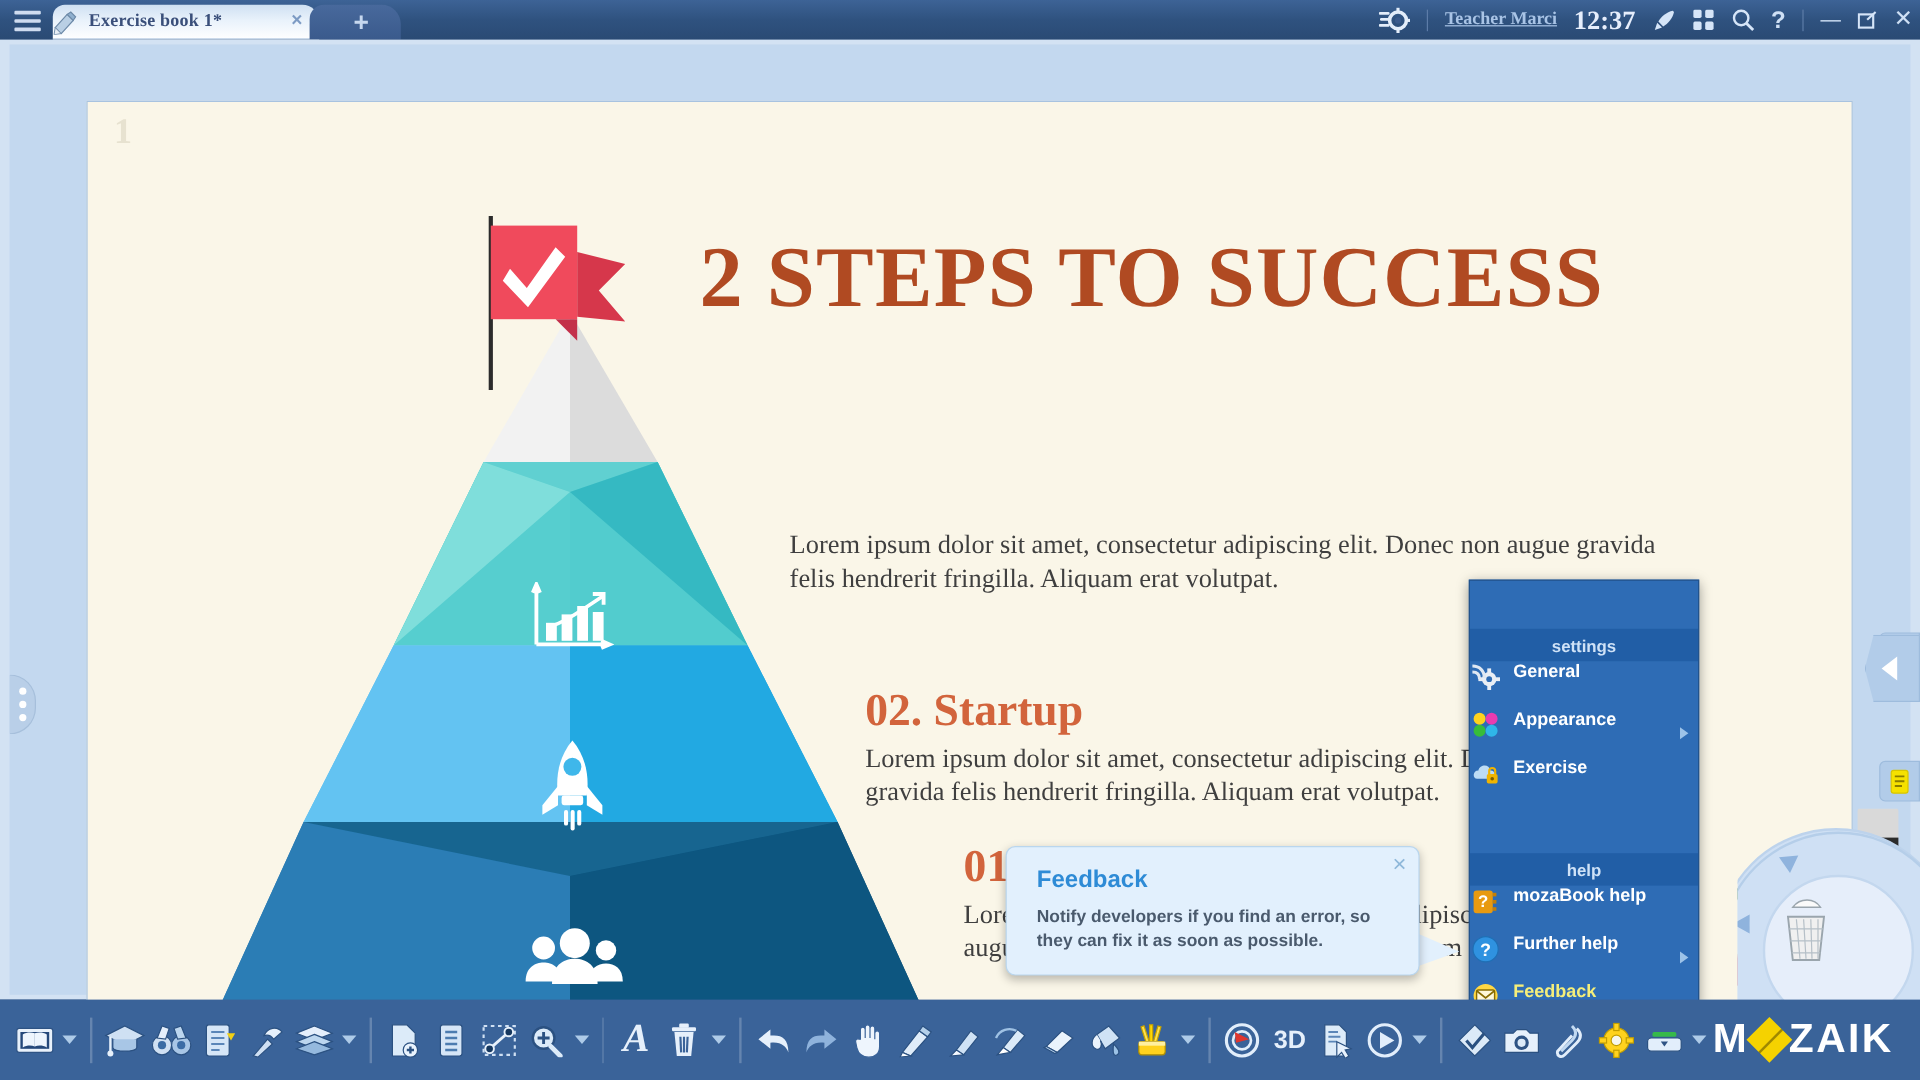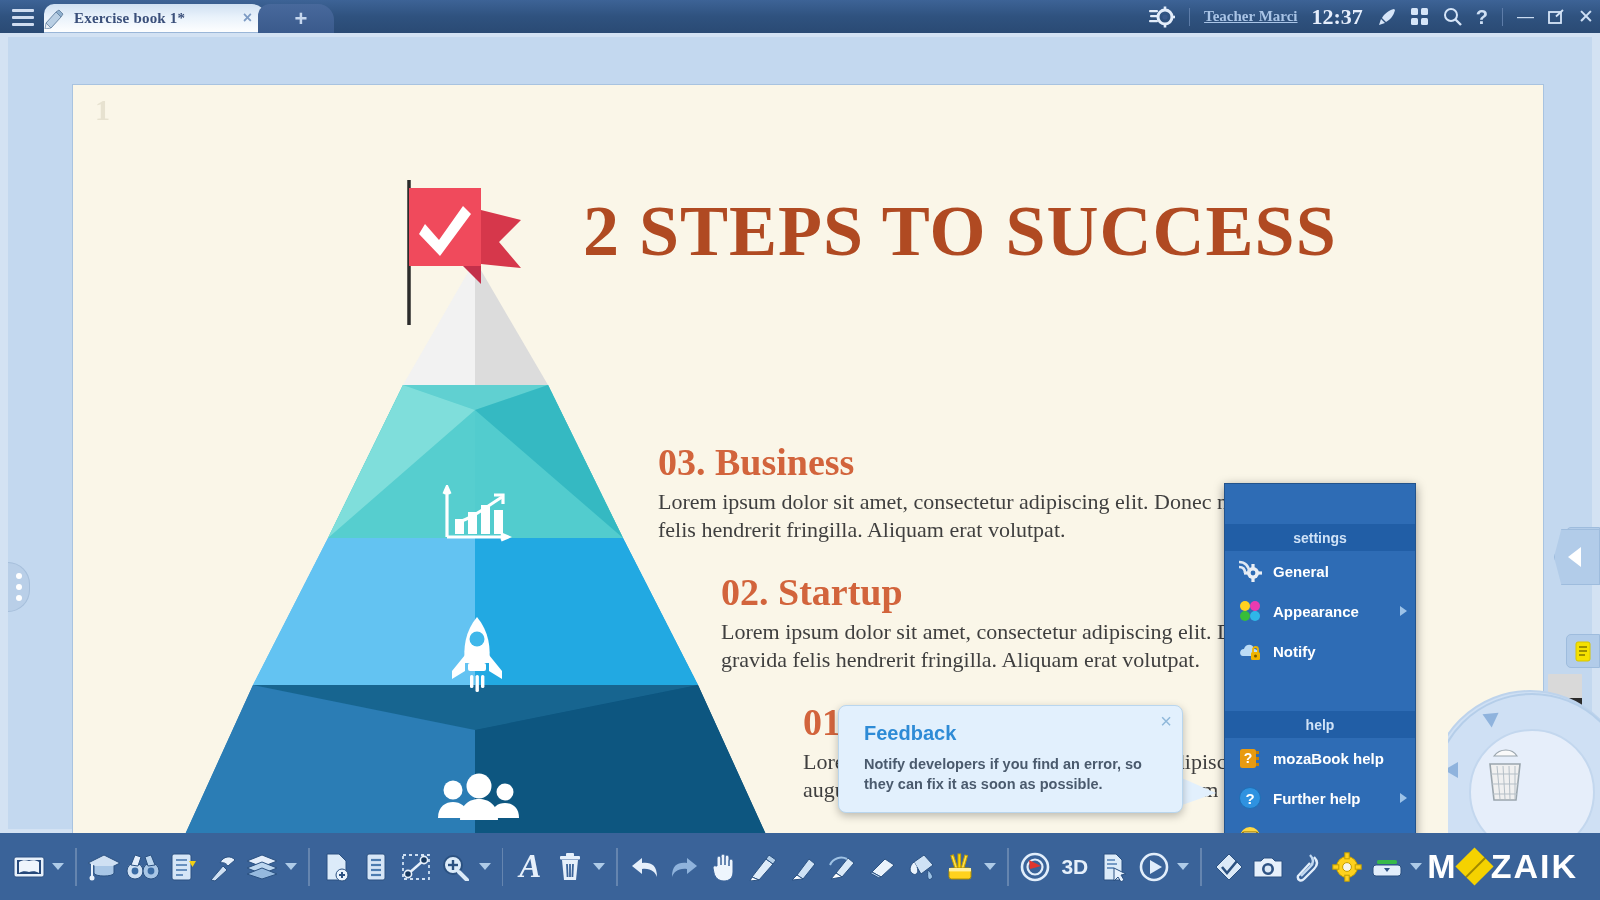--- a/index.html
+++ b/index.html
@@ -141,21 +141,21 @@
     background: #2e6cb5;
     box-shadow: 0 3px 10px rgba(0,0,0,.4);
     border: 1px solid #22538c;
   }
   .menu-header {
     height: 27px; background: #215ea6;
     display: flex; align-items: center; justify-content: center;
     color: #cfe2f7; font-size: 14px; font-weight: bold; margin-top: 40px;
   }
   .menu-item {
-    height: 40px; display: flex; align-items: center; padding-left: 12px;
+    height: 40px; display: flex; align-items: flex-start; 
     color: #ffffff; font-size: 15px; font-weight: bold; cursor: pointer;
     position: relative;
   }
   .menu-item.hl { color: #f4ee7a; }
   .menu-item .mi-icon {
     width: 26px; height: 26px; margin-right: 10px;
     display: flex; align-items: center; justify-content: center; flex: 0 0 26px;
   }
   .menu-item .arrow {
     position: absolute; right: 8px; top: 50%; transform: translateY(-50%);
@@ -388,21 +388,20 @@
             <rect x="6" y="8" width="72" height="78" fill="#f04a5c"></rect>
             <path d="M78 30 L118 40 L96 62 L118 88 L78 84 Z" fill="#d6374b"></path>
             <path d="M60 86 L78 86 L78 104 Z" fill="#c3304a"></path>
             <path d="M22 44 L36 60 L60 26 L68 34 L37 76 L16 54 Z" fill="#ffffff"></path>
           </svg>
         </div>
 
         <div class="slide-title">2 STEPS TO SUCCESS</div>
 
         <div class="sect" id="sect-business">
-          <h2>03. Business</h2>
           <p>Lorem ipsum dolor sit amet, consectetur adipiscing elit. Donec non augue gravida felis hendrerit fringilla. Aliquam erat volutpat.</p>
         </div>
 
         <div class="sect" id="sect-startup">
           <h2>02. Startup</h2>
           <p>Lorem ipsum dolor sit amet, consectetur adipiscing elit. Donec non augue gravida felis hendrerit fringilla. Aliquam erat volutpat.</p>
         </div>
 
         <div class="sect" id="sect-teamwork">
           <h2>01. Teamwork</h2>
@@ -542,21 +541,21 @@
 
         <div class="menu-item">
           <span class="mi-icon">
             <svg width="24" height="24" viewBox="0 0 24 24">
               <path d="M5 17 C1 17 1 10 6 10 C7 5 15 4 16 10 C21 10 21 17 17 17 Z" fill="#bcdcf5"></path>
               <rect x="13" y="13" width="9" height="8" rx="1.5" fill="#f0b400"></rect>
               <path d="M15 13 v-2.5 a2.5 2.5 0 0 1 5 0 V13" fill="none" stroke="#f0b400" stroke-width="1.8"></path>
               <circle cx="17.5" cy="17" r="1.5" fill="#7a5c00"></circle>
             </svg>
           </span>
-          <span>Notify</span>
+          <span>Exercise</span>
         </div>
 
 
         <div class="menu-header">help</div>
 
         <div class="menu-item">
           <span class="mi-icon">
             <svg width="24" height="24" viewBox="0 0 24 24">
               <rect x="2" y="3" width="16" height="19" rx="2.5" fill="#e89a10"></rect>
               <text x="10" y="17" font-family="Liberation Sans" font-size="14" font-weight="bold" fill="#fff" text-anchor="middle">?</text>

